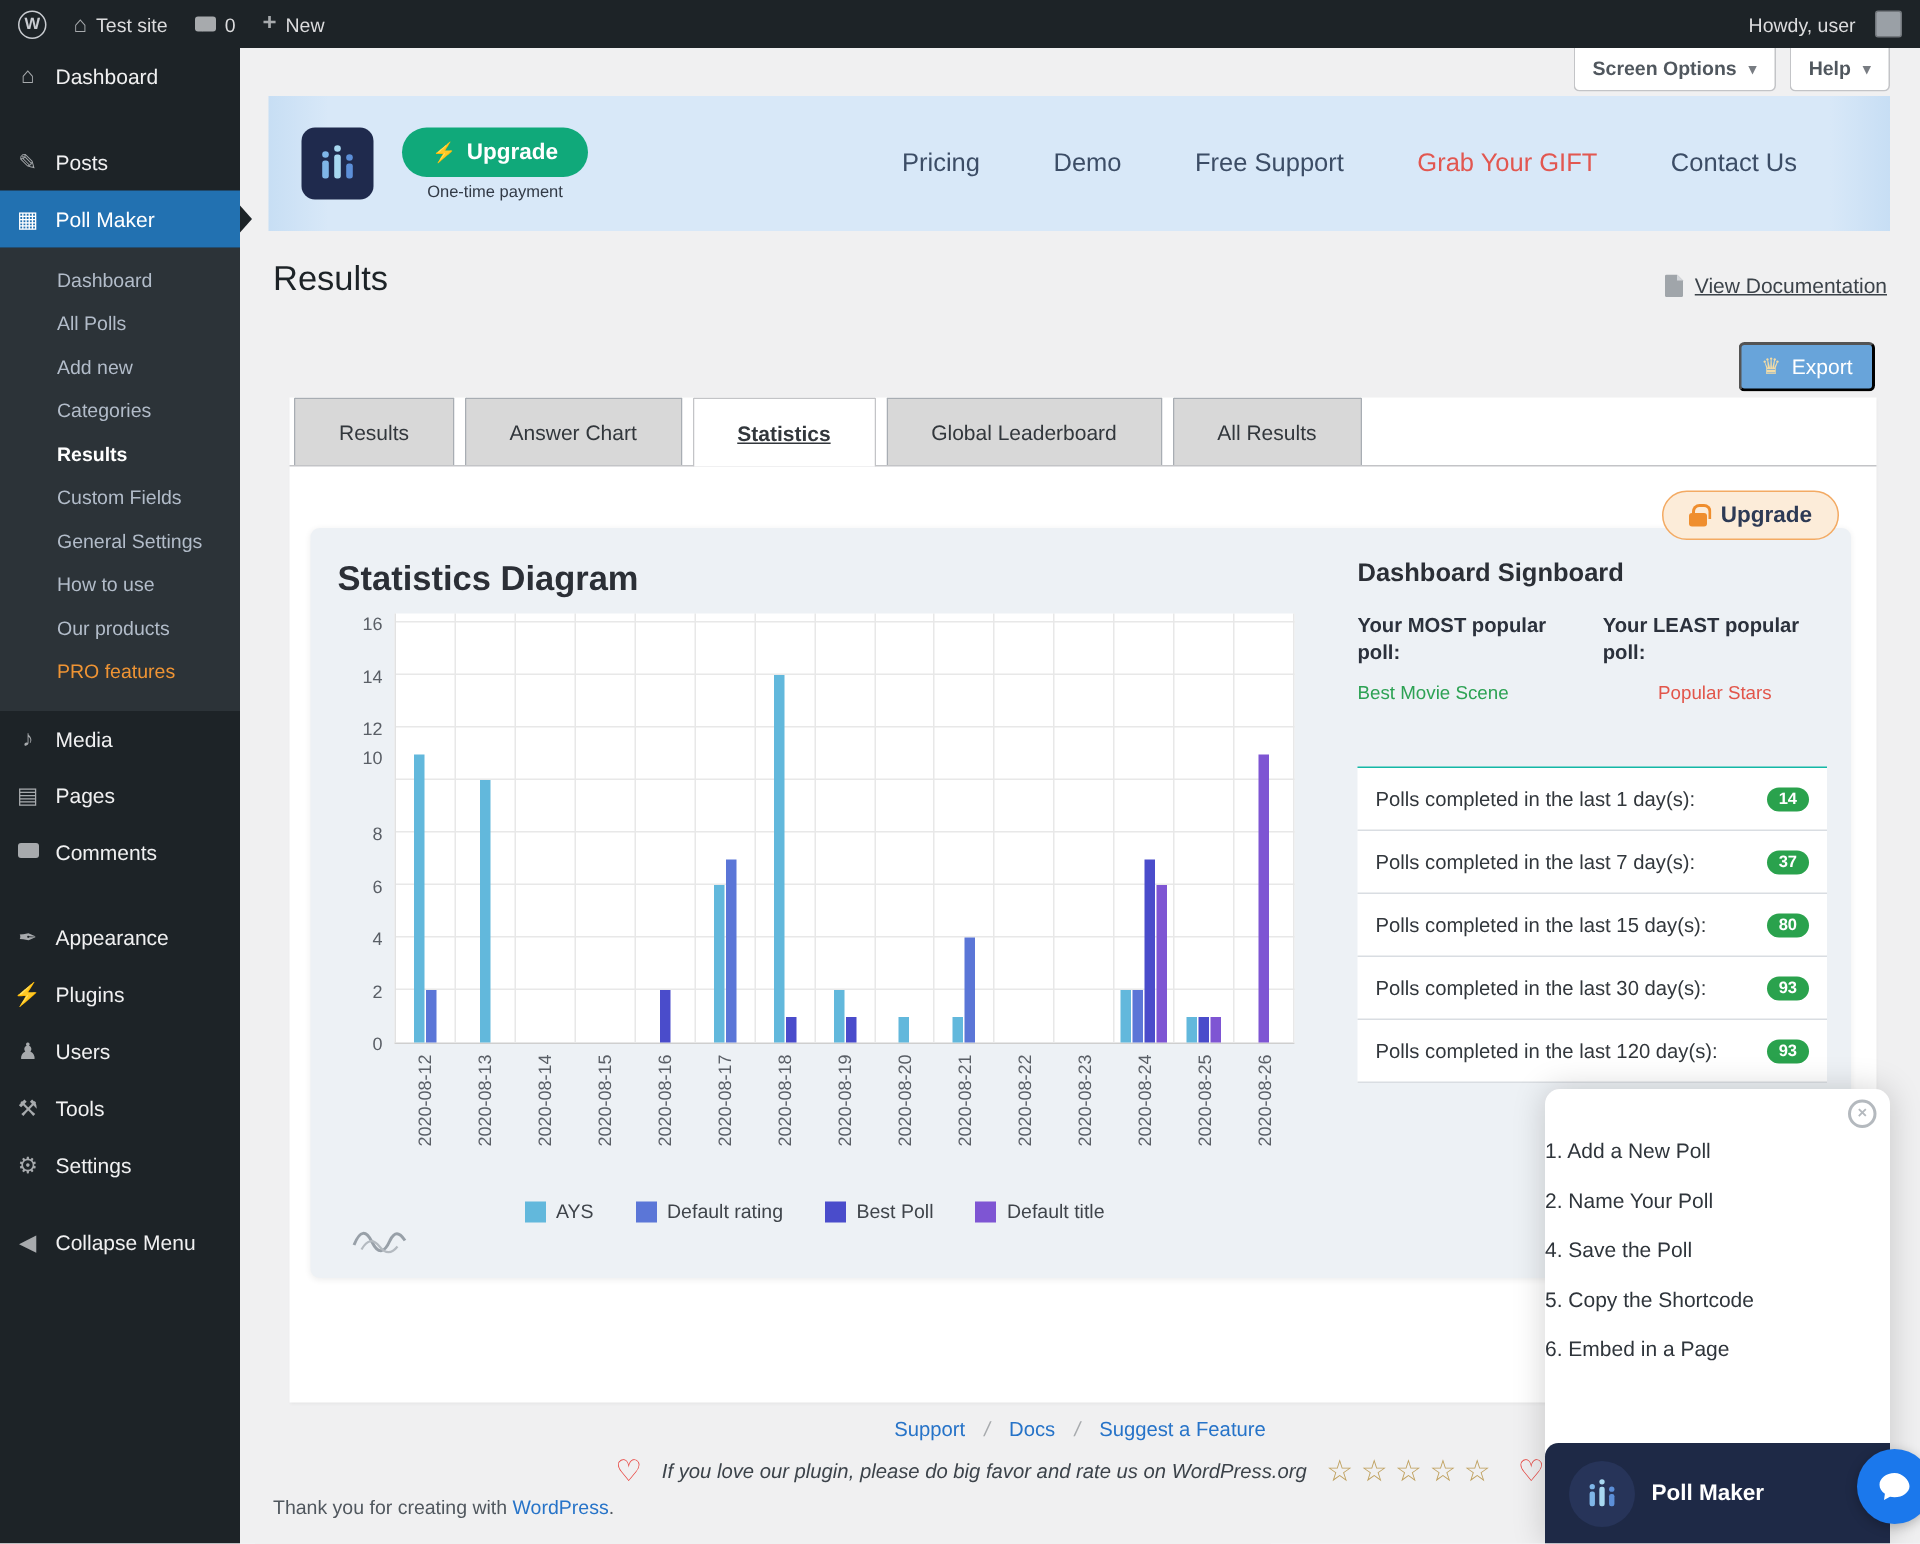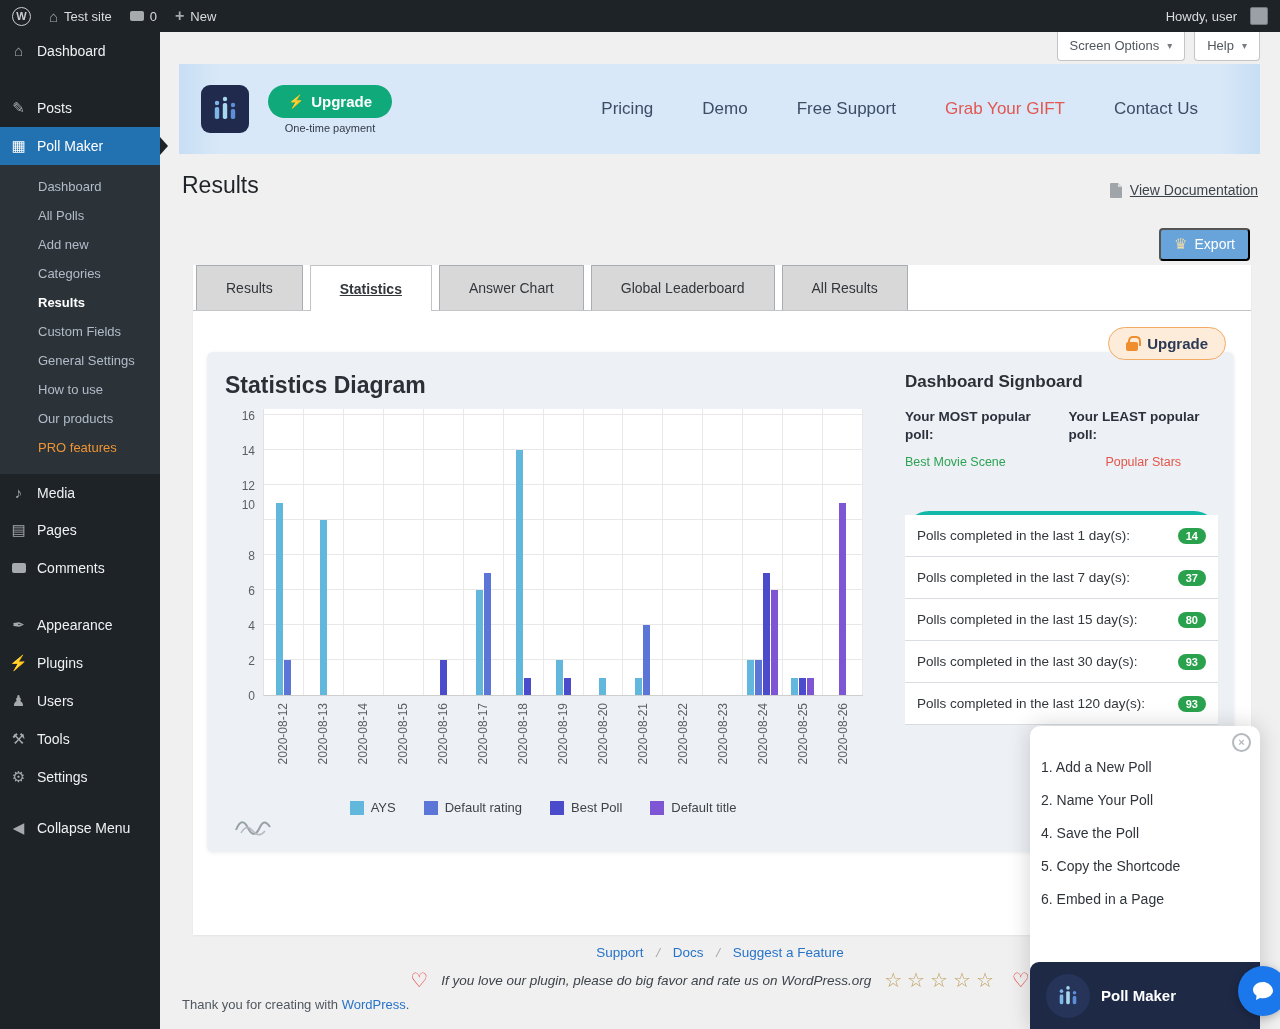--- a/index.html
+++ b/index.html
@@ -29,21 +29,21 @@
   .menu-sep-sm { height:13px; }
   .submenu { background:#2c3338; padding:7px 0 12px; }
   .submenu-item { padding:7px 12px 7px 38px; font-size:13px; color:#b2bcc9; cursor:pointer; }
   .submenu-item.current { color:#fff; font-weight:700; }
   .submenu-item.pro { color:#ef9434; }
 
   
   #content { position:absolute; left:160px; top:32px; right:0; bottom:0; background:#f0f0f1; }
 
   .so-wrap { position:absolute; top:0; right:20px; display:flex; gap:9px; z-index:6; }
-  .so-tab { background:#fff; border:1px solid #c3c4c7; border-top:none; border-radius:0 0 4px 4px; padding:6px 12px 7px; font-size:13px; color:#50575e; display:flex; align-items:center; gap:8px; cursor:pointer; }
+  .so-tab { background:#fff; border:1px solid #c3c4c7; border-top:none; border-radius:0 0 4px 4px; padding:6px 12px 7px; font-size:13px; color:#50575e; display:flex; align-items:center; gap:8px; cursor:pointer;font-weight:bold; }
   .caret { font-size:10px; color:#787c82; }
 
   #banner { position:absolute; top:32px; left:19px; right:20px; height:90px; background:linear-gradient(90deg,#c7def4 0,#d8e8f8 40px,#d8e8f8 calc(100% - 40px),#c7def4 100%); display:flex; align-items:center; padding-left:22px; }
   .pm-logo { width:48px; height:48px; background:#1f2a4d; border-radius:9px; display:flex; align-items:center; justify-content:center; flex:none; }
   .upgrade-wrap { margin-left:19px; display:flex; flex-direction:column; align-items:center; }
   .upgrade-btn { background:#10a97a; color:#fff; border:none; border-radius:17px; padding:8px 20px; font-size:15px; font-weight:700; display:flex; align-items:center; gap:7px; cursor:pointer; }
   .bolt { font-size:13px; }
   .one-time { font-size:11px; color:#323a46; margin-top:4px; white-space:nowrap; }
   .banner-nav { margin-left:auto; display:flex; align-items:center; gap:49px; padding-right:62px; font-size:17px; }
   .banner-link { color:#3c4d66; cursor:pointer; white-space:nowrap; }
@@ -86,39 +86,39 @@
   .swatch { width:14px; height:14px; display:inline-block; }
   .wave { position:absolute; left:10px; bottom:0px; }
 
   .sign-col { width:313px; margin-left:14px; }
   .sign-title { font-size:17px; font-weight:700; color:#2b2f36; margin:6px 0 16px; }
   .popular { display:flex; gap:14px; }
   .pop-block { flex:1; }
   .pop-label { font-size:13.5px; font-weight:700; color:#2b313c; line-height:1.3; margin-bottom:12px; max-width:155px; }
   .pop-most { color:#2da254; font-size:12.5px; }
   .pop-least { color:#e2554a; font-size:12.5px;text-align:center; }
-  .sb-table { margin-top:42px; border-top:4px solid #14b8a6;border-radius:24px; }
+  .sb-table { margin-top:42px; border-top:1px solid #14b8a6; }
   .sb-row { height:42px; background:#fff; border-bottom:1px solid #d9dde2; display:flex; align-items:center; justify-content:space-between; padding:0 12px; font-size:13.5px; color:#32373c; }
   .badge { background:#2aa24d; color:#fff; border-radius:10px; font-size:11px; font-weight:700; padding:2px 8px; min-width:26px; text-align:center; }
 
   
   #flinks { position:absolute; top:913px; left:0; right:0; text-align:center; font-size:13.5px; color:#8c8f94; }
   .flink { color:#2673c8; cursor:pointer; margin:0 9px; }
   .fslash { color:#a7aaad; font-style:italic; }
   #rate-row { position:absolute; top:936px; left:0; right:0; display:flex; align-items:center; justify-content:center; gap:13px; }
   .heart { color:#e8423d; font-size:20px; }
   .rate-text { font-size:13.5px; font-style:italic; color:#3c434a; }
   .stars { font-size:20px; letter-spacing:5px; color:#bfa05e; cursor:pointer; white-space:nowrap; }
   #thanks { position:absolute; top:965px; left:22px; font-size:13px; color:#50575e; }
   .wp-link { color:#2673c8; cursor:pointer; }
 
   
   #guide { position:absolute; left:1030px; top:726px; width:230px; bottom:0; background:#fff; border-radius:10px 10px 0 0; box-shadow:0 0 22px rgba(0,0,0,.18); z-index:40; }
   .close-btn { position:absolute; top:7px; right:9px; width:19px; height:19px; border:2px solid #b4b9be; border-radius:50%; color:#b4b9be; font-size:11px; display:flex; align-items:center; justify-content:center; cursor:pointer; font-weight:700; line-height:1; }
-  .steps { padding:25px 0 0 11px; }
+  .steps { padding:25px 0 0 0; }
   .step { font-size:14px; color:#2f353b; line-height:33px; }
   .guide-footer { position:absolute; left:0; right:0; bottom:0; height:67px; background:#1e2946; display:flex; align-items:center; gap:11px; padding-left:16px; border-radius:9px 0 0 0; }
   .gf-logo { width:44px; height:44px; border-radius:50%; background:#273459; display:flex; align-items:center; justify-content:center; }
   .gf-name { color:#fff; font-size:15px; font-weight:600; }
 
   #chat { position:absolute; left:1238px; top:966px; width:50px; height:50px; border-radius:50%; background:#1b78ec; z-index:45; display:flex; align-items:center; justify-content:center; box-shadow:0 2px 8px rgba(0,0,0,.25); cursor:pointer; }
 </style>
 </head>
 <body>
 
@@ -263,22 +263,22 @@
     </div>
 
     <button id="export-btn">
       <span class="crown">♛</span>
       <span>Export</span>
     </button>
 
     <div id="card">
       <div class="tabs-row">
         <div class="tab">Results</div>
+        <div class="tab">Answer Chart</div>
         <div class="tab active">Statistics</div>
-        <div class="tab">Answer Chart</div>
         <div class="tab">Global Leaderboard</div>
         <div class="tab">All Results</div>
       </div>
 
       <div class="pill">
         <span class="lock"></span>
         <span>Upgrade</span>
       </div>
 
       <div id="panel">

